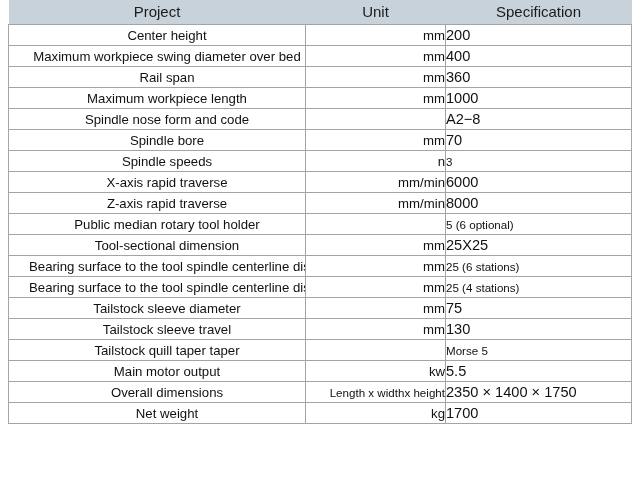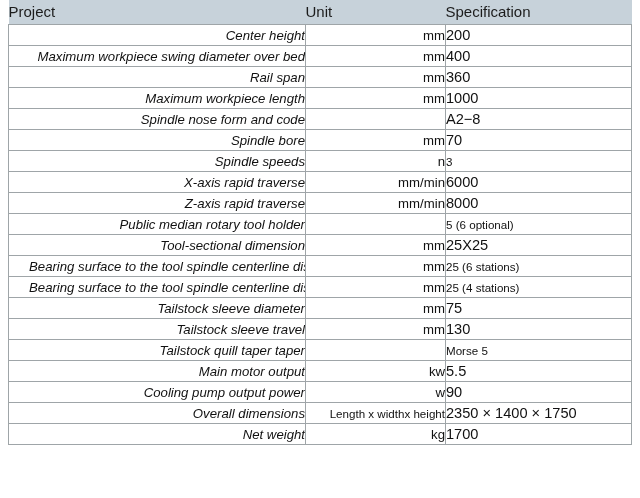--- a/index.html
+++ b/index.html
@@ -30,40 +30,39 @@
 
   thead th {
     background: #c7d2da;
     border: none;
     font-weight: normal;
     font-size: 15px;
     color: #1c1c1c;
     height: 24px;
     line-height: 24px;
     padding: 0;
-    text-align: left;
+    text-align: center;
     vertical-align: middle;
   }
   tbody td {
     border: 1px solid #9fa5a8;
     height: 20px;
     line-height: 19px;
     padding: 0 0 0 0;
     font-size: 13.2px;
     color: #111111;
     vertical-align: middle;
     background: #ffffff;
     overflow: hidden;
     white-space: nowrap;
   }
   tbody td.col-project {
-    text-align: right;
+    text-align: center;
     padding-left: 20px;
     font-size: 13.2px;
-    font-style: italic;
   }
   tbody td.col-unit {
     text-align: right;
     font-size: 13.2px;
   }
   tbody td.col-spec {
     text-align: left;
     font-size: 14.6px;
   }
   tbody td.col-unit.sm  { font-size: 11.6px; }
@@ -166,25 +165,20 @@
           <td class="col-project">Tailstock quill taper taper</td>
           <td class="col-unit"></td>
           <td class="col-spec sm">Morse 5</td>
         </tr>
         <tr>
           <td class="col-project">Main motor output</td>
           <td class="col-unit">kw</td>
           <td class="col-spec">5.5</td>
         </tr>
         <tr>
-          <td class="col-project">Cooling pump output power</td>
-          <td class="col-unit">w</td>
-          <td class="col-spec">90</td>
-        </tr>
-        <tr>
           <td class="col-project">Overall dimensions</td>
           <td class="col-unit sm">Length x widthx height</td>
           <td class="col-spec">2350 × 1400 × 1750</td>
         </tr>
         <tr>
           <td class="col-project">Net weight</td>
           <td class="col-unit">kg</td>
           <td class="col-spec">1700</td>
         </tr>
       </tbody>

